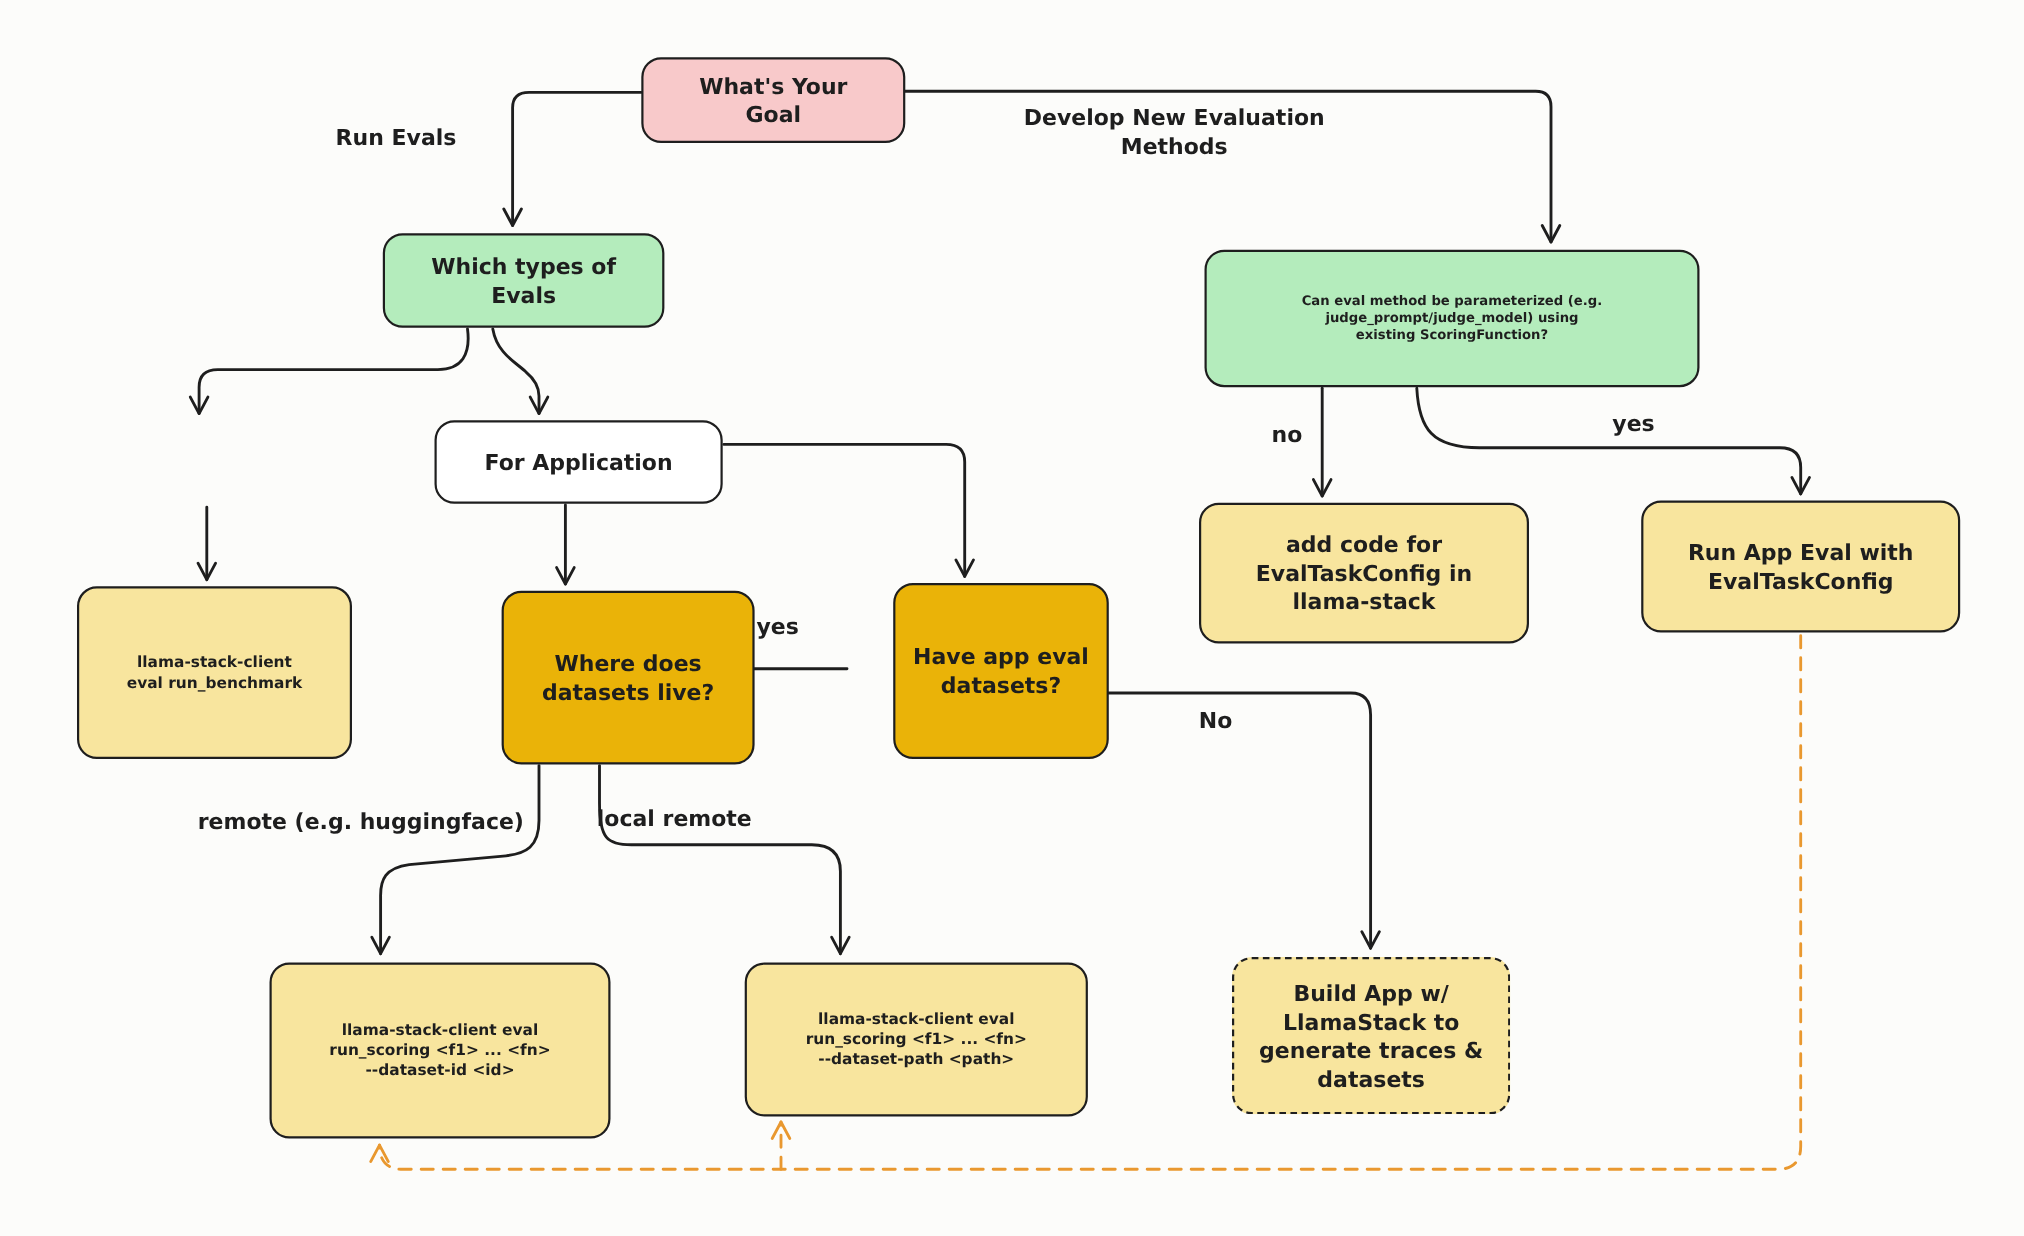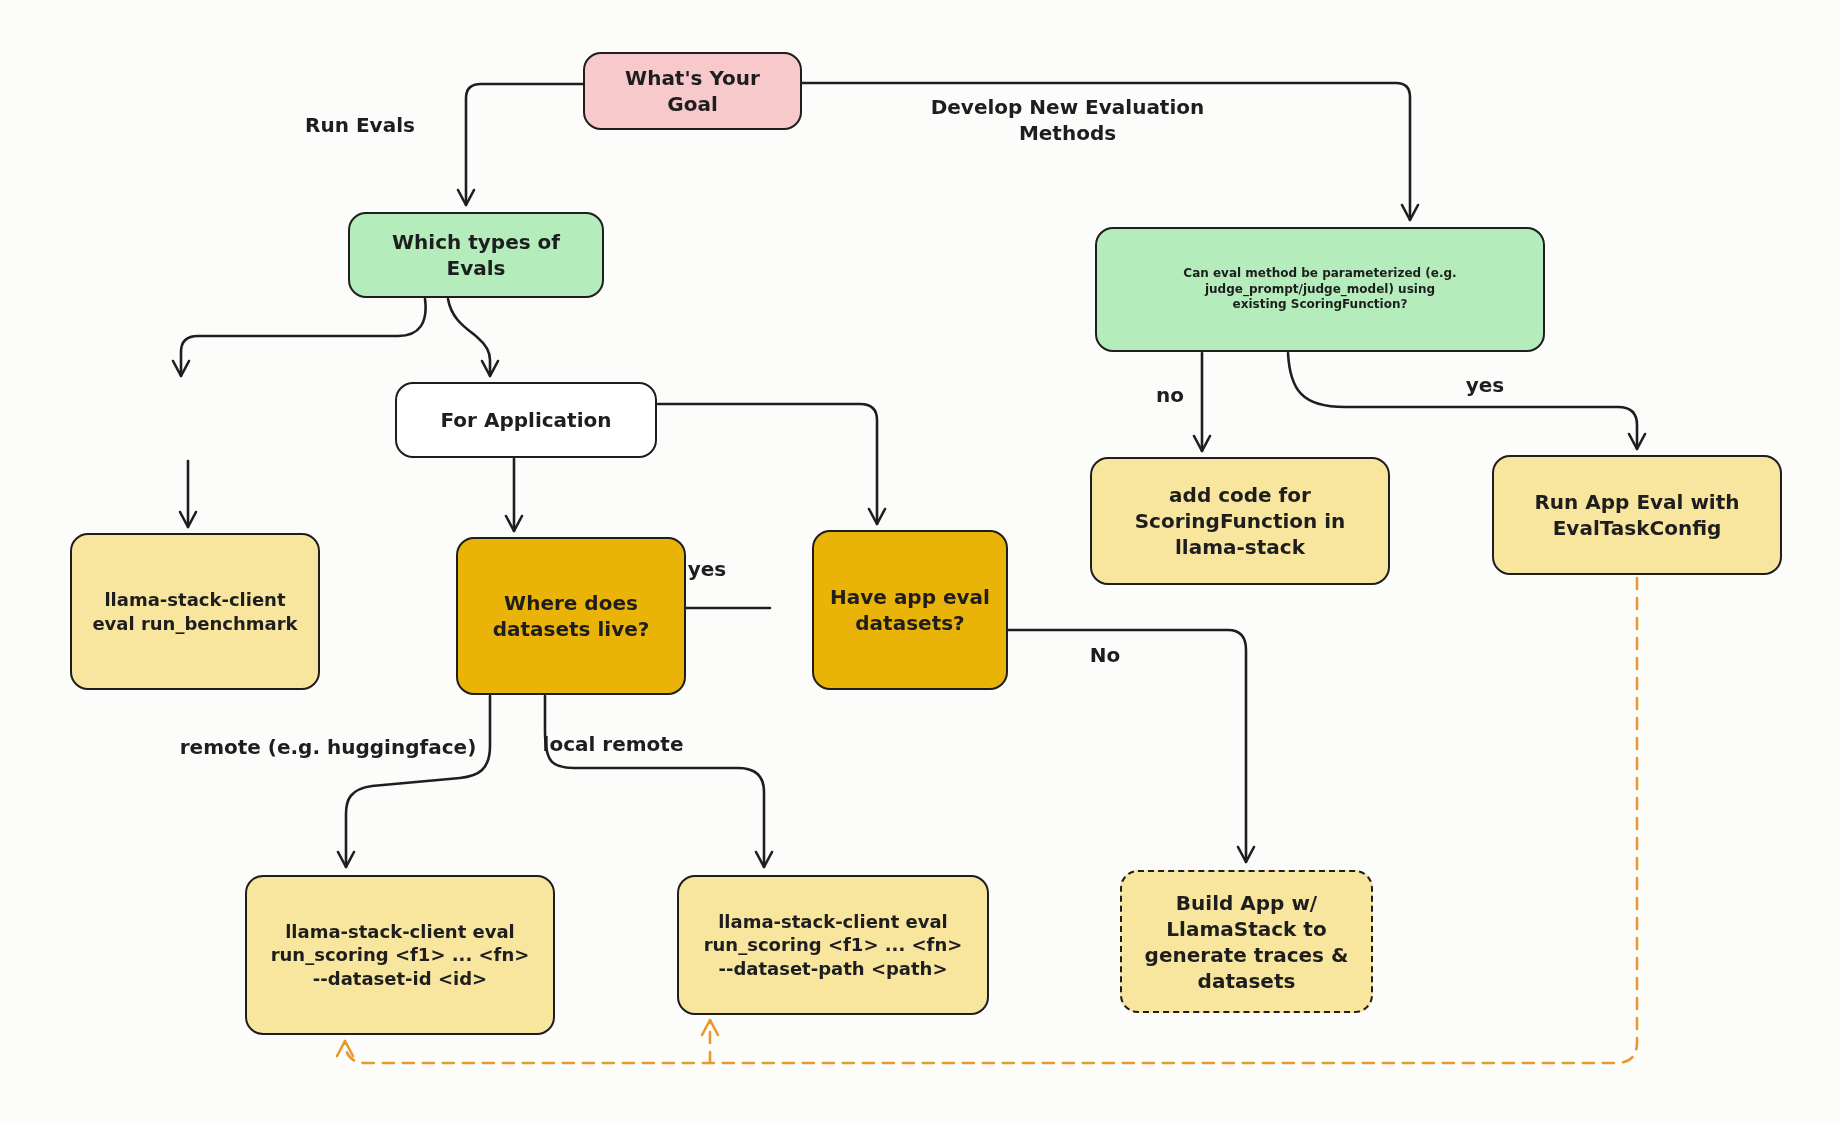--- a/index.html
+++ b/index.html
@@ -17,21 +17,21 @@
     text-align:center;white-space:pre-line;
     font-size:20px;font-weight:600;line-height:1.3;
     padding:8px 12px;
   }
   .pink{background:#f8c9ca;}
   .green{background:#b4ecbc;}
   .blue{background:#eab308;margin-left:39px;}
   .yellow{background:#f8e59e;}
   .white{background:#ffffff;}
   .dashed{border-style:dashed;border-radius:18px;}
-  .small{font-size:18px;border-radius:18px;}
+  .small{font-size:14px;border-radius:18px;}
   .q{font-size:12px;}
   .edge-label{
     position:absolute;text-align:center;
     font-size:20px;font-weight:600;line-height:1.3;
     white-space:pre-line;
   }
 </style>
 </head>
 <body>
 
@@ -60,21 +60,21 @@
       <path d="M 490 696 L 490 746 C 490 770 478 776 460 778 L 372 786 C 350 789 346 800 346 814 L 346 867" marker-end="url(#ah)"></path>
       <path d="M 545 696 L 545 730 C 545 762 552 768 574 768 L 738 768 Q 764 768 764 792 L 764 867" marker-end="url(#ah)"></path>
       <path d="M 991 630 L 1228 630 Q 1246 630 1246 650 L 1246 862" marker-end="url(#ah)"></path>
     </g>
     <g fill="none" stroke="#e9982f" stroke-width="2.6" stroke-linecap="round" stroke-dasharray="11 9">
       <path d="M 1637 578 L 1637 1042 Q 1637 1063 1616 1063 L 366 1063 Q 345 1063 345 1041" marker-end="url(#aho)"></path>
       <path d="M 710 1063 L 710 1020" marker-end="url(#aho)"></path>
     </g>
   </svg>
 
-  <div class="node pink" style="left:583px;top:52px;width:219px;height:78px">What's Your
+  <div class="node pink" style="left:583px;top:52px;width:240px;height:78px">What's Your
 Goal</div>
 
   <div class="node green" style="left:348px;top:212px;width:256px;height:86px">Which types of
 Evals</div>
 
 
   <div class="node white" style="left:395px;top:382px;width:262px;height:76px">For Application</div>
 
   <div class="node yellow small" style="left:70px;top:533px;width:250px;height:157px">llama-stack-client
 eval run_benchmark</div>
@@ -83,21 +83,21 @@
 datasets live?</div>
 
   <div class="node blue" style="left:773px;top:530px;width:196px;height:160px">Have app eval
 datasets?</div>
 
   <div class="node green q" style="left:1095px;top:227px;width:450px;height:125px">Can eval method be parameterized (e.g.
 judge_prompt/judge_model) using
 existing ScoringFunction?</div>
 
   <div class="node yellow" style="left:1090px;top:457px;width:300px;height:128px">add code for
-ScoringFunction in
+EvalTaskConfig in
 llama-stack</div>
 
   <div class="node yellow" style="left:1492px;top:455px;width:290px;height:120px">Run App Eval with
 EvalTaskConfig</div>
 
   <div class="node yellow small" style="left:245px;top:875px;width:310px;height:160px">llama-stack-client eval
 run_scoring &lt;f1&gt; ... &lt;fn&gt;
 --dataset-id &lt;id&gt;</div>
 
   <div class="node yellow small" style="left:677px;top:875px;width:312px;height:140px">llama-stack-client eval

